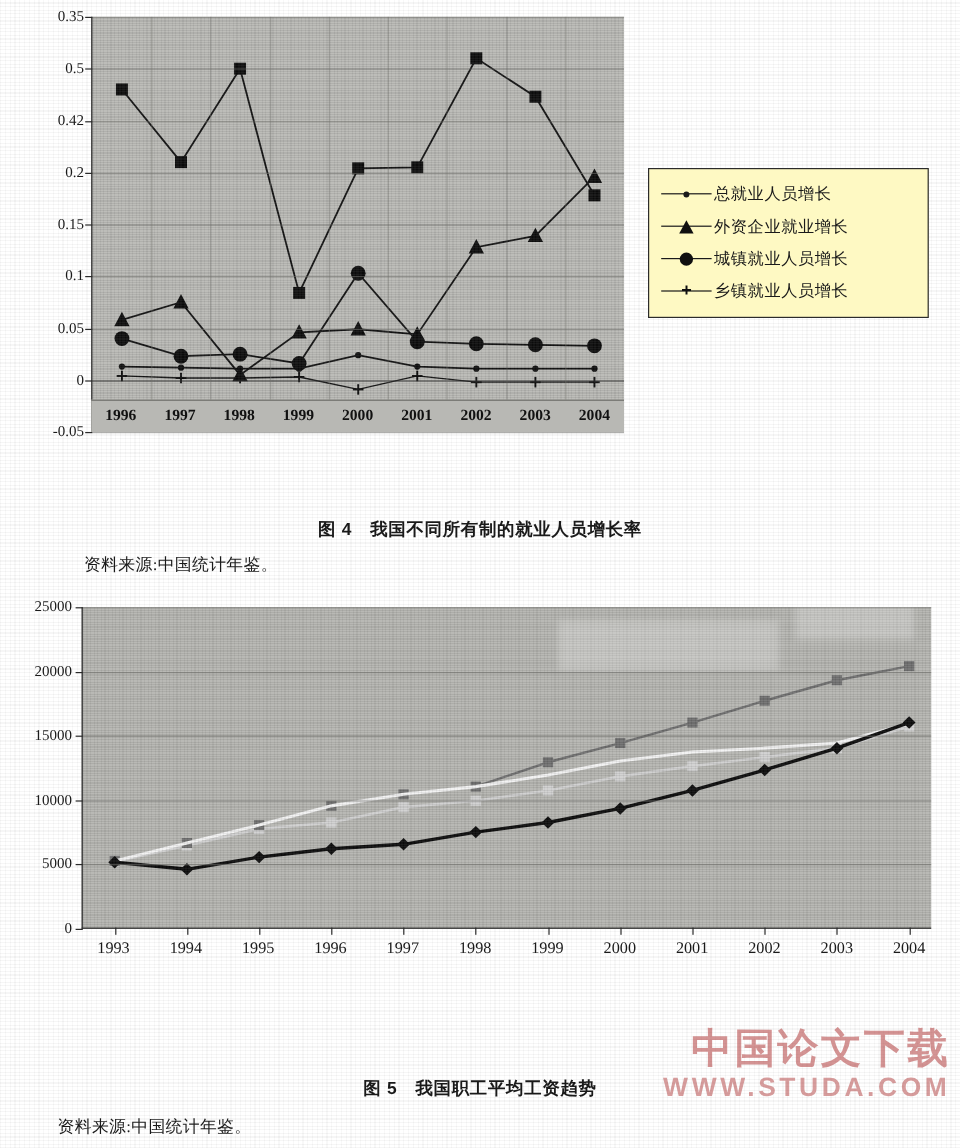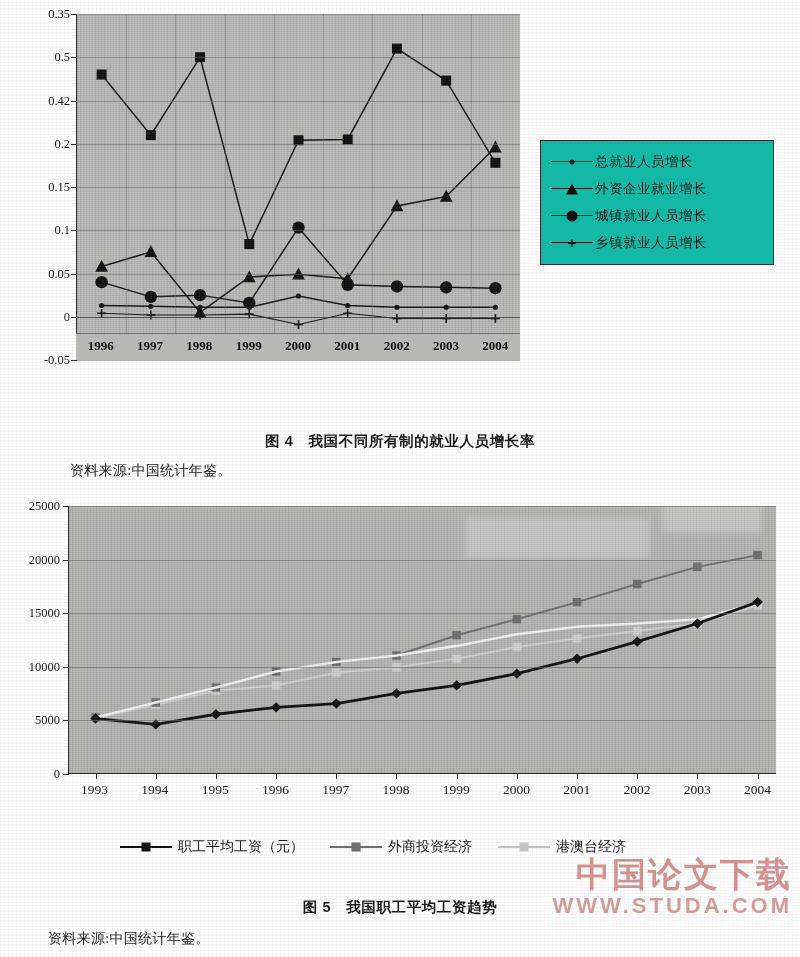--- a/index.html
+++ b/index.html
@@ -129,21 +129,21 @@
     color: #111;
   }
 
   
   #fig5-legend {
     position: absolute;
     left: 540px;
     top: 140px;
     width: 234px;
     border: 1.4px solid #2b2b2b;
-    background: #14b8a6;
+    background: #fef9c3;
     padding: 7px 8px 8px 8px;
     box-sizing: border-box;
   }
   #fig5-legend .row {
     display: flex;
     align-items: center;
     height: 27px;
     font-size: 13.5px;
     font-family: "Liberation Sans", sans-serif;
   }
@@ -628,43 +628,20 @@
         <div class="xl" style="left: 46.3216%;">1998</div>
         <div class="xl" style="left: 54.8345%;">1999</div>
         <div class="xl" style="left: 63.3473%;">2000</div>
         <div class="xl" style="left: 71.8602%;">2001</div>
         <div class="xl" style="left: 80.3731%;">2002</div>
         <div class="xl" style="left: 88.886%;">2003</div>
         <div class="xl" style="left: 97.3988%;">2004</div>
       </div>
   </div>
 
-  <div id="fig6-legend">
-      <div class="item">
-        <div class="sym">
-          <div class="ln "></div>
-          <div class="mk m-diamond"></div>
-        </div>
-        <span>职工平均工资（元）</span>
-      </div>
-      <div class="item">
-        <div class="sym">
-          <div class="ln grey"></div>
-          <div class="mk m-sq-grey"></div>
-        </div>
-        <span>外商投资经济</span>
-      </div>
-      <div class="item">
-        <div class="sym">
-          <div class="ln light"></div>
-          <div class="mk m-sq-light"></div>
-        </div>
-        <span>港澳台经济</span>
-      </div>
-    </div>
 
   <div class="caption" style="top:408px;">图 5　我国职工平均工资趋势</div>
   <div class="source" style="left:48px; top:440px;">资料来源:中国统计年鉴。</div>
 </div>
 
 <div id="watermark">
   <div class="wm1">中国论文下载</div>
   <div class="wm2">WWW.STUDA.COM</div>
 </div>
 

